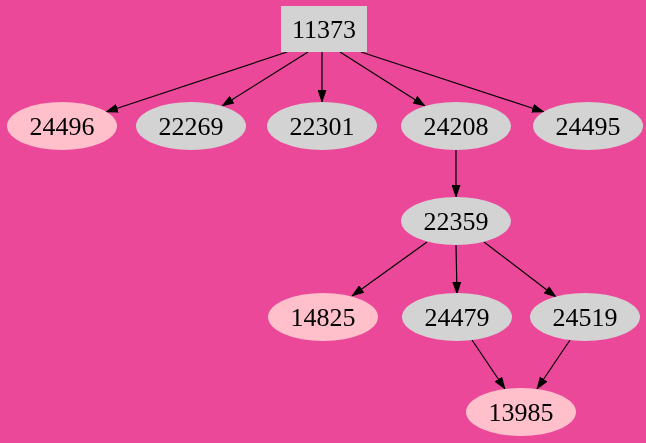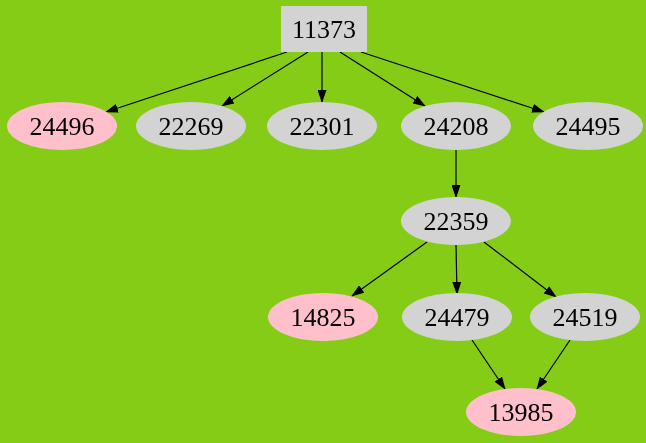--- a/index.html
+++ b/index.html
@@ -5,21 +5,21 @@
   html, body {
     margin: 0;
     padding: 0;
     background: #ffffff;
     font-family: "Liberation Serif", serif;
   }
   .canvas-wrap {
     position: relative;
     width: 646px;
     height: 443px;
-    background: #84cc16;
+    background: #ec4899;
     overflow: hidden;
   }
   svg { display: block; }
   .node-label {
     font-family: "Liberation Serif", serif;
     font-size: 26px;
     fill: #000000;
     text-anchor: middle;
   }
   .edge-line {

